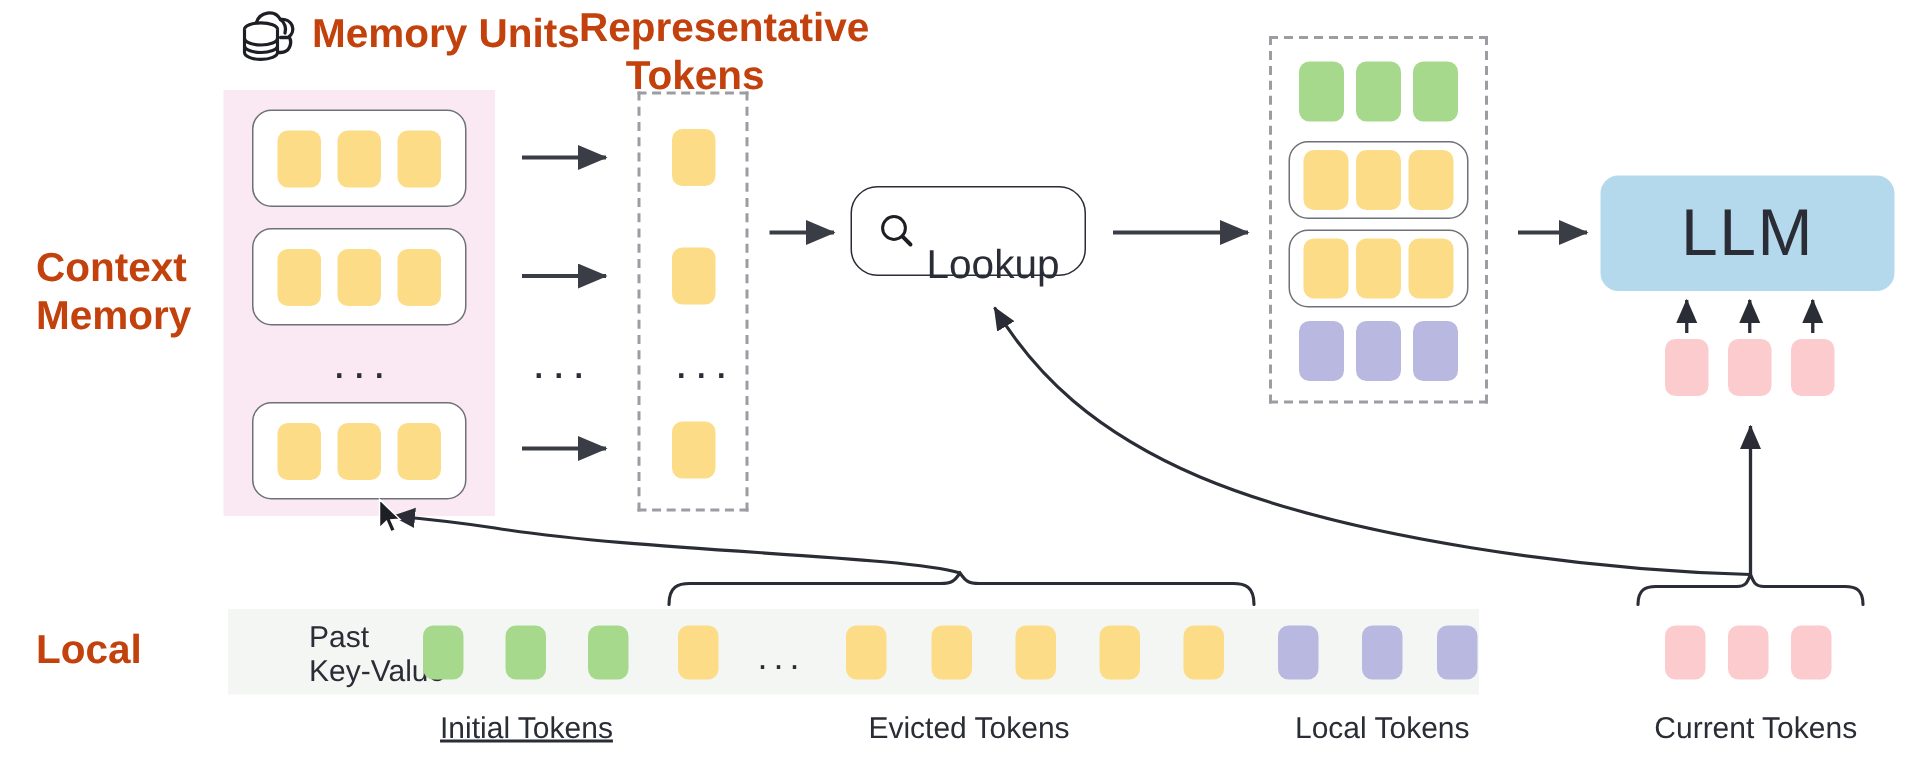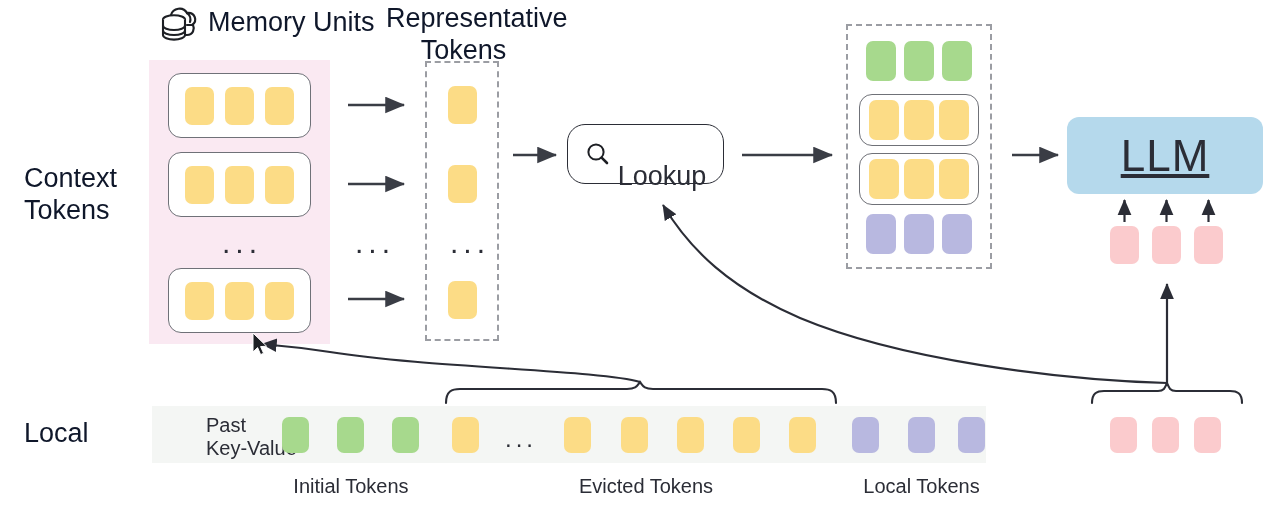--- a/index.html
+++ b/index.html
@@ -1,19 +1,19 @@
 <!DOCTYPE html>
 <html><head>
 <meta charset="utf-8">
 <style>
   html,body{margin:0;padding:0;background:#ffffff;}
   body{width:1280px;height:509px;overflow:hidden;font-family:"Liberation Sans",sans-serif;color:#2b2d36;}
   #stage{position:relative;width:1280px;height:509px;}
   .abs{position:absolute;}
-  .lbl{font-size:27px;line-height:32px;color:#0f172a;white-space:pre-line;}
+  .lbl{font-size:27px;line-height:32px;color:#c2410c;white-space:pre-line;font-weight:bold;}
   .lbl-sm{font-size:20px;line-height:24px;color:#2b2d36;text-align:center;}
   .lbl-mid{font-size:21px;line-height:25px;color:#2b2d36;text-align:center;}
   .lbl-pkv{font-size:20px;line-height:23px;color:#2b2d36;}
 
   
   .pinkpanel{background:#fae9f2;}
   
   .munit{background:#ffffff;border:1.4px solid #6f7178;border-radius:13px;box-sizing:border-box;
          display:flex;align-items:center;justify-content:space-around;}
   .tok{border-radius:7px;}
@@ -72,21 +72,21 @@
       <ellipse cx="17" cy="15.5" rx="11" ry="4.3" fill="#fff" stroke="#1d1f24" stroke-width="2.1"></ellipse>
       <path d="M6 15.5 V31 C6 33.5, 11 35.6, 17 35.6 C23 35.6, 28 33.5, 28 31 V15.5" fill="#fff" stroke="#1d1f24" stroke-width="2.1" stroke-linejoin="round"></path>
       <path d="M6 21.5 C6 24, 11 26, 17 26 C23 26, 28 24, 28 21.5" fill="none" stroke="#1d1f24" stroke-width="2.1"></path>
       <path d="M6 26.5 C6 29, 11 31, 17 31 C23 31, 28 29, 28 26.5" fill="none" stroke="#1d1f24" stroke-width="2.1"></path>
     </svg>
   </div>
 
   <div class="abs lbl" style="left:208px;top:6px;">Memory Units</div>
 
   <div class="abs lbl" style="left:24px;top:162px;">Context
-Tokens</div>
+Memory</div>
 
   <div class="abs lbl" style="left:386px;top:2px;width:155px;text-align:center;">Representative
 Tokens</div>
 
   <div class="abs dashbox" style="left:425px;top:61px;width:74px;height:280px;"></div>
 
   <div class="abs tok tok-y" style="left:448px;top:86px;width:29px;height:38px;"></div>
   <div class="abs tok tok-y" style="left:448px;top:165px;width:29px;height:38px;"></div>
   <div class="abs dots" style="left:450px;top:228px;">...</div>
   <div class="abs tok tok-y" style="left:448px;top:281px;width:29px;height:38px;"></div>
@@ -123,21 +123,21 @@
     <div class="tok tok-y" style="width:30px;height:40px;"></div>
   </div>
 
   <div class="abs" style="left:866px;top:214px;width:106px;height:40px;display:flex;justify-content:space-between;">
     <div class="tok tok-p" style="width:30px;height:40px;"></div>
     <div class="tok tok-p" style="width:30px;height:40px;"></div>
     <div class="tok tok-p" style="width:30px;height:40px;"></div>
   </div>
 
 
-  <div class="abs llmbox" style="left:1067px;top:117px;width:196px;height:77px;text-decoration:underline;">
+  <div class="abs llmbox" style="left:1067px;top:117px;width:196px;height:77px;">
     <span class="ltxt">LLM</span>
   </div>
 
   <div class="abs tok tok-r" style="left:1110px;top:226px;width:29px;height:38px;"></div>
   <div class="abs tok tok-r" style="left:1152px;top:226px;width:29px;height:38px;"></div>
   <div class="abs tok tok-r" style="left:1194px;top:226px;width:29px;height:38px;"></div>
 
   <div class="abs lbl" style="left:24px;top:417px;">Local</div>
 
   <div class="abs inputstrip" style="left:152px;top:406px;width:834px;height:57px;"></div>
@@ -156,23 +156,24 @@
   <div class="abs tok tok-y" style="left:733px;top:417px;width:27px;height:36px;"></div>
   <div class="abs tok tok-y" style="left:789px;top:417px;width:27px;height:36px;"></div>
   <div class="abs tok tok-p" style="left:852px;top:417px;width:27px;height:36px;"></div>
   <div class="abs tok tok-p" style="left:908px;top:417px;width:27px;height:36px;"></div>
   <div class="abs tok tok-p" style="left:958px;top:417px;width:27px;height:36px;"></div>
 
   <div class="abs tok tok-r" style="left:1110px;top:417px;width:27px;height:36px;"></div>
   <div class="abs tok tok-r" style="left:1152px;top:417px;width:27px;height:36px;"></div>
   <div class="abs tok tok-r" style="left:1194px;top:417px;width:27px;height:36px;"></div>
 
-  <div class="abs lbl-sm" style="left:271px;top:474px;width:160px;">Initial Tokens</div>
+  <div class="abs lbl-sm" style="left:271px;top:474px;width:160px;text-decoration:underline;">Initial Tokens</div>
   <div class="abs lbl-sm" style="left:561px;top:474px;width:170px;">Evicted Tokens</div>
   <div class="abs lbl-sm" style="left:844px;top:474px;width:155px;">Local Tokens</div>
+  <div class="abs lbl-sm" style="left:1088px;top:474px;width:165px;">Current Tokens</div>
 
   <svg class="ov">
     <defs>
       <marker id="ah" markerWidth="9" markerHeight="9" refX="7.2" refY="3.2" orient="auto">
         <path d="M0,0 L7.6,3.2 L0,6.4 z" fill="#3a3d45"></path>
       </marker>
       <marker id="ah2" markerWidth="9" markerHeight="9" refX="7.0" refY="3.2" orient="auto">
         <path d="M0,0 L7.4,3.2 L0,6.4 z" fill="#2b2d36"></path>
       </marker>
     </defs>

